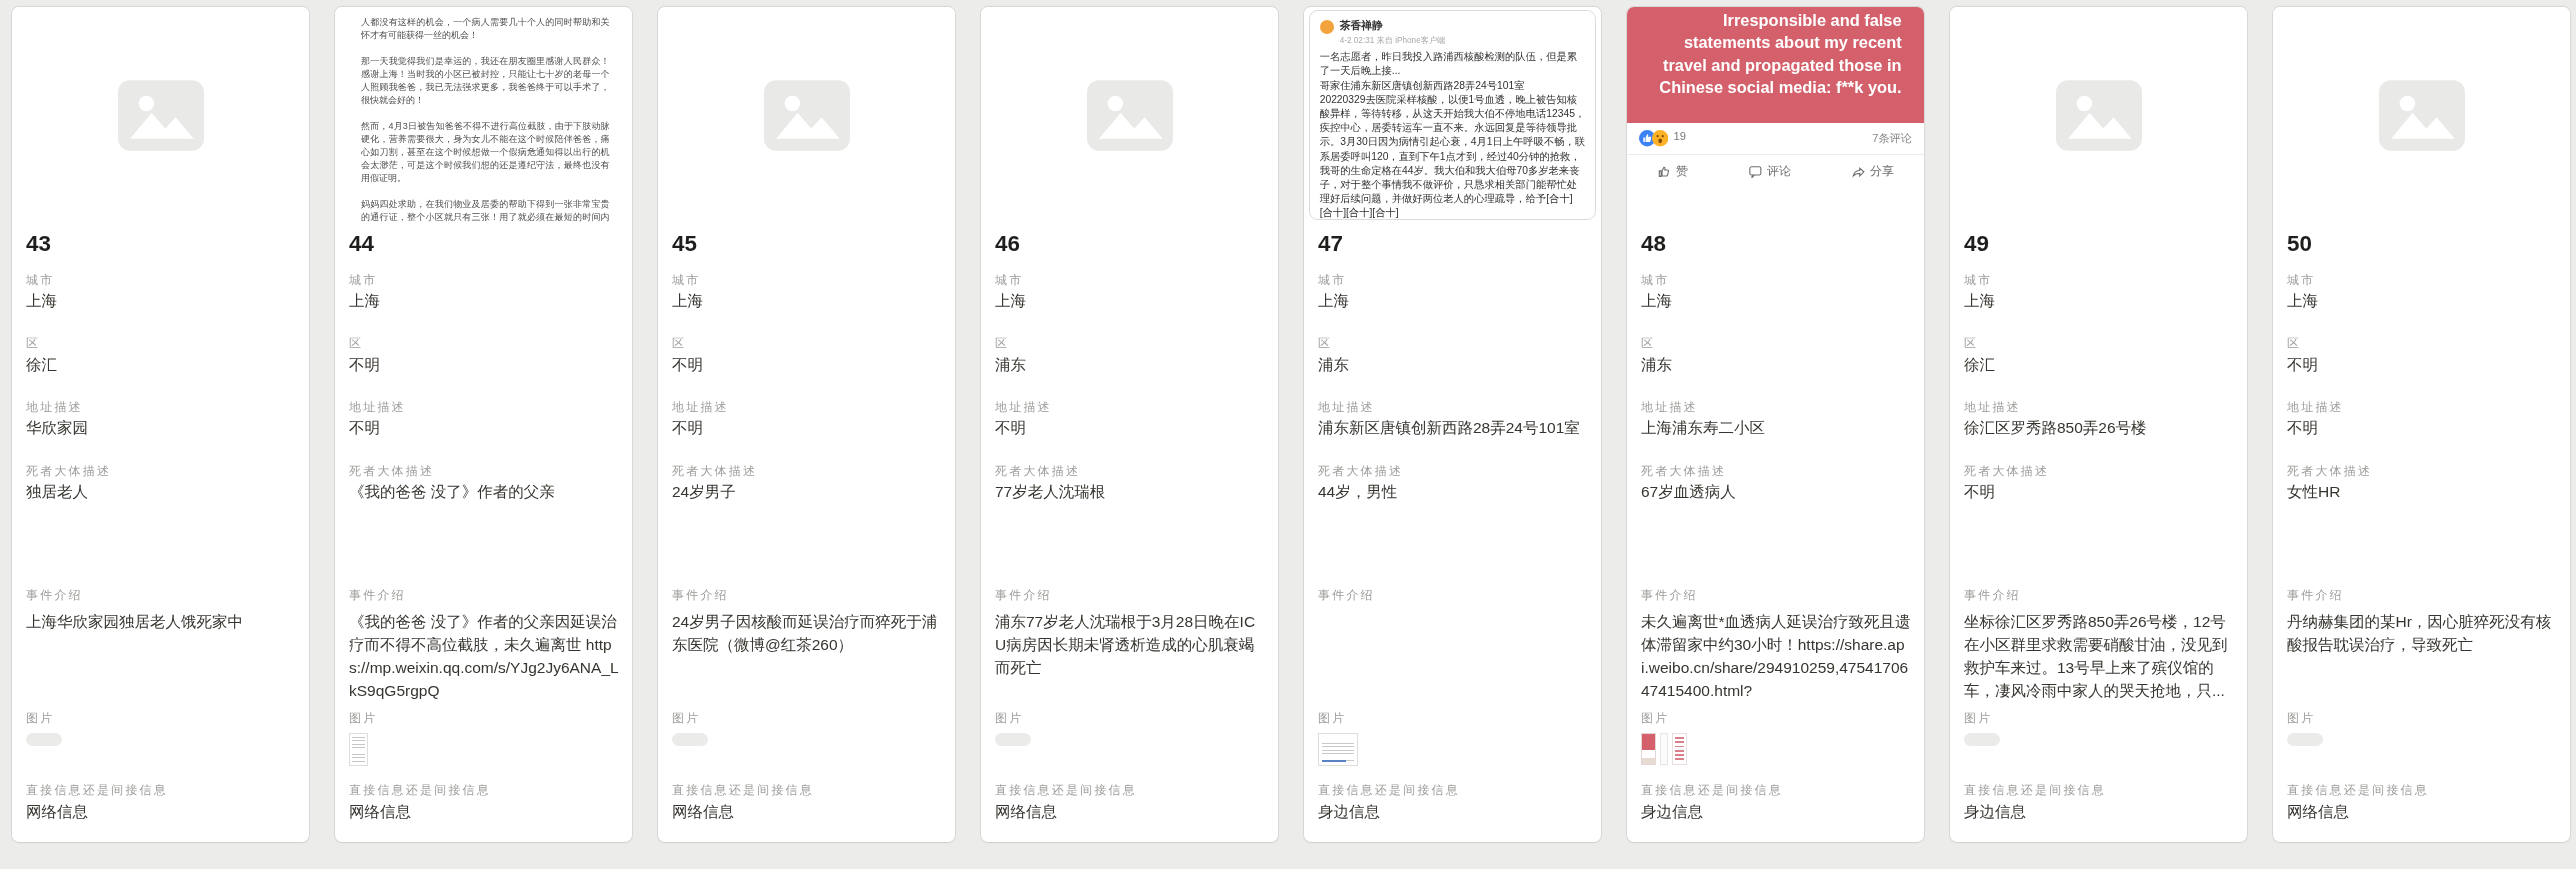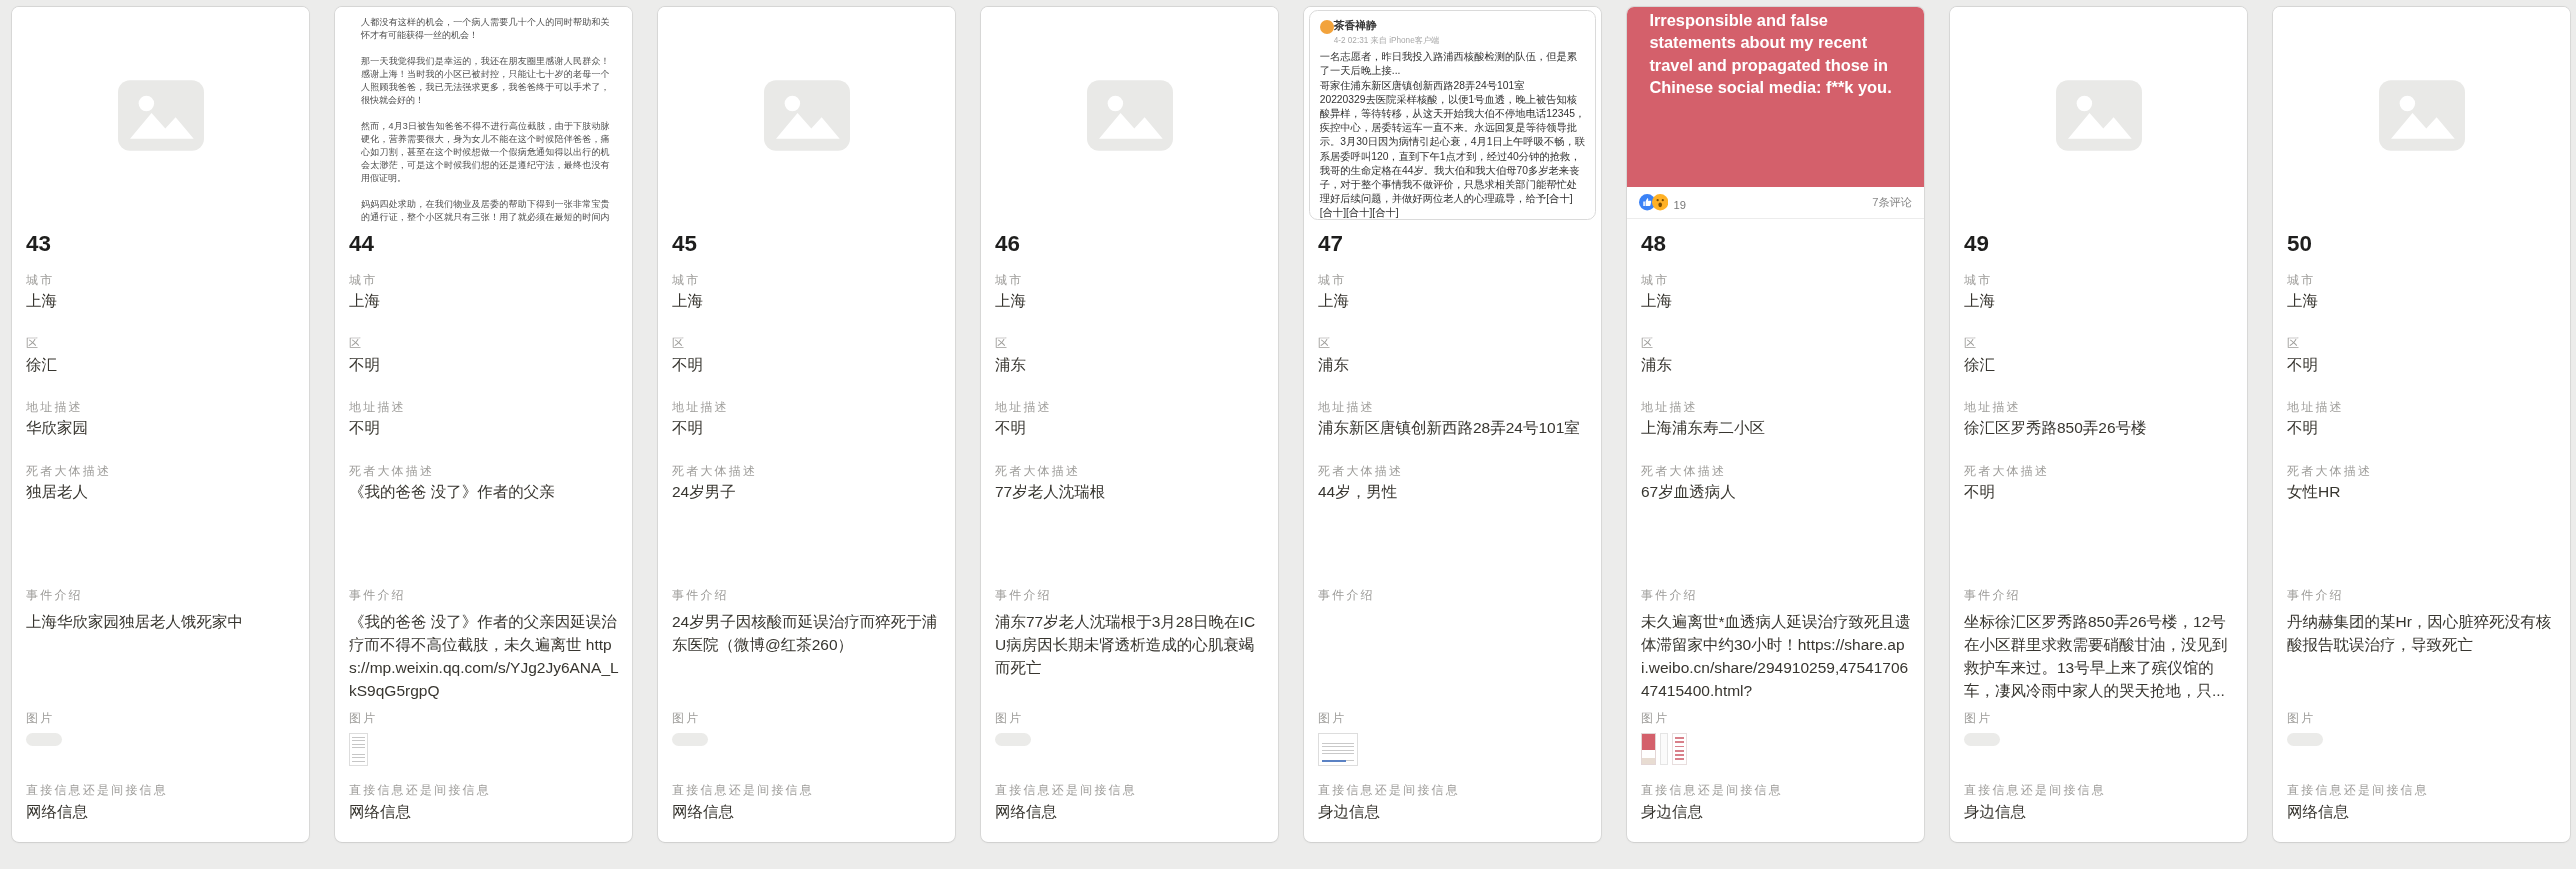--- a/index.html
+++ b/index.html
@@ -14,31 +14,31 @@
   
   .cover-placeholder { display:flex; align-items:center; justify-content:center; }
 
   
   .article-text { padding:8.6px 22.4px 0 26px; font-size:9px; line-height:13px; color:#4c4c4c;
                   white-space:pre-line; text-align:justify; }
 
   
   .weibo-box { margin:3.4px 5.2px; border:0.9px solid #dadada; border-radius:8.6px; background:#fff;
                padding:7.8px 9.5px; height:210px; overflow:hidden; }
-  .weibo-head { display:flex; align-items:flex-start; margin-bottom:4.3px; }
+  .weibo-head { display:flex; gap:6px; align-items:flex-start; margin-bottom:4.3px; }
   .weibo-avatar { width:14px; height:14px; border-radius:50%; background:#f2a33c; flex:none; margin-top:0.9px; }
   .weibo-name { font-size:10.8px; font-weight:700; color:#333; }
   .weibo-meta { font-size:8.2px; color:#a9a9a9; margin-top:1.7px; }
   .weibo-body { font-size:10.3px; line-height:14.2px; color:#303030; white-space:pre-line; word-break:break-all; }
 
   
-  .social-statement { height:180px; background:#d4606b; color:#fff; font-weight:700; font-size:16.4px;
-                      line-height:22.4px; text-align:left; padding:1.7px 22.4px 0; overflow:hidden; }
+  .social-statement { height:116px; background:#d4606b; color:#fff; font-weight:700; font-size:16.4px;
+                      line-height:22.4px; text-align:right; padding:1.7px 22.4px 0; overflow:hidden; }
   .social-meta { height:31px; display:flex; align-items:center; justify-content:space-between; padding:0 12px; }
-  .reactions { display:flex; align-items:flex-end; }
+  .reactions { display:flex; align-items:flex-start; }
   .emoji { width:16.4px; height:16.4px; display:inline-block; }
   .emoji + .emoji { margin-left:-3.4px; }
   .rcount { font-size:11.2px; color:#777; margin-left:5.2px; }
   .ccount { font-size:11.2px; color:#888; }
   .social-actions { border-top:0.9px solid #ececec; display:flex; justify-content:space-around;
                     padding-top:7.8px; color:#6e6e6e; font-size:12px; }
   .action { display:flex; align-items:center; gap:4.3px; }
   .action svg { width:14.7px; height:14.7px; }
 
   

